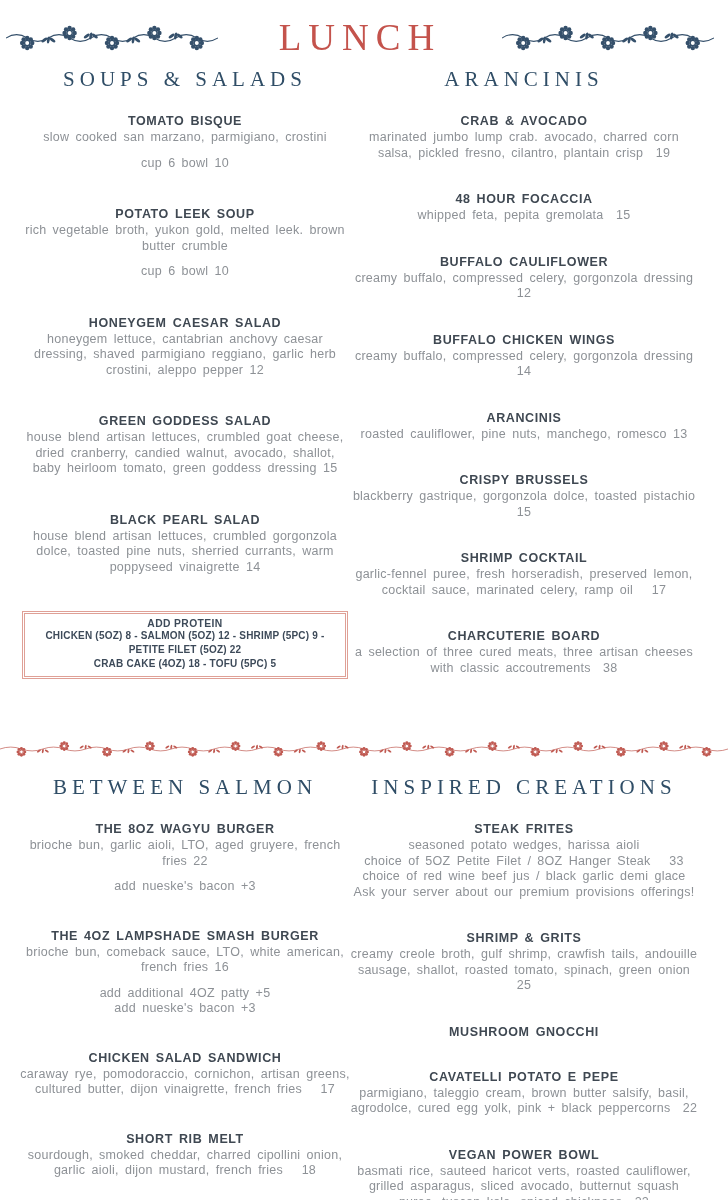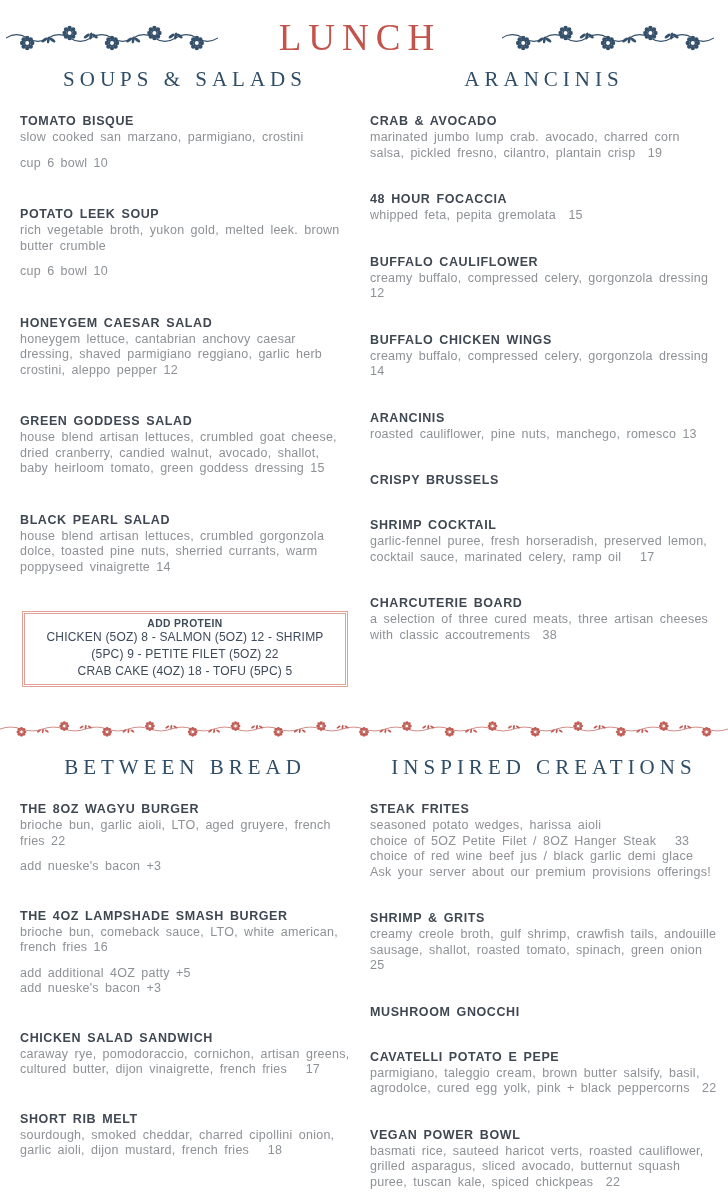--- a/index.html
+++ b/index.html
@@ -5,44 +5,44 @@
   * { margin:0; padding:0; box-sizing:border-box; }
   body {
     width:728px; height:1200px; margin:0 auto; background:#ffffff;
     font-family:"Liberation Sans", sans-serif; overflow:hidden; position:relative;
   }
   .header { display:flex; align-items:center; justify-content:space-between; padding:16px 14px 0 6px; }
   .lunch-title {
     font-family:"Liberation Serif", serif; font-size:37px; letter-spacing:7px;
     color:#c4534c; font-weight:400; padding:0 6px; white-space:nowrap;
   }
-  .grid { display:grid; grid-template-columns:330px 348px; column-gap:20px; padding:0 10px 0 20px; }
+  .grid { display:grid; grid-template-columns:330px 348px; padding:0 10px 0 20px; }
   .grid-top { min-height:506px; }
   .col-heading {
     font-family:"Liberation Serif", serif; font-size:21px; letter-spacing:5px;
     color:#2f4d66; text-align:center; margin:8px 0 22px 0; white-space:nowrap;
   }
-  .item { margin-bottom:31px; }
+  .item { margin-bottom:31px;text-align:center; }
   .sec-soups .item { margin-bottom:36px; }
   .sec-bread .item { margin-bottom:34px; }
   .item-title {
     font-size:12.5px; font-weight:700; color:#3f4852; letter-spacing:0.6px;
     margin-bottom:2px; word-spacing:2px;
   }
   .item-desc, .item-extra {
     font-size:12.5px; color:#8d9196; letter-spacing:0.25px; word-spacing:2.5px;
     line-height:1.24; white-space:pre-wrap;
   }
   .item-extra { margin-top:10px; }
   .protein-box {
     border:3px double #dfa096; text-align:center; padding:4px 6px 5px 6px;
     margin:4px 2px 0 2px; color:#3d4a59;
   }
   .protein-title { font-size:10.3px; font-weight:700; letter-spacing:0.4px; }
-  .protein-line { font-size:12px; font-weight:400; letter-spacing:0.2px; line-height:1.4; }
+  .protein-line { font-size:10px; font-weight:700; letter-spacing:0.2px; line-height:1.4; }
   .divider-band { margin-top:30px; line-height:0; }
   .grid-bottom { margin-top:6px; }
 </style>
 </head>
 <body>
 
 <div class="header">
   <svg id="vine-left" width="212" height="42" viewBox="0 0 212 42">
       <path d="M0 21 Q10.6 14.280000000000001 21.2 21 Q31.799999999999997 27.72 42.4 21 Q53 14.280000000000001 63.599999999999994 21 Q74.2 27.72 84.8 21 Q95.39999999999999 14.280000000000001 106 21 Q116.6 27.72 127.19999999999999 21 Q137.79999999999998 14.280000000000001 148.4 21 Q159 27.72 169.6 21 Q180.2 14.280000000000001 190.79999999999998 21 Q201.4 27.72 212 21" stroke="#35506b" fill="none" stroke-width="1.035"></path>
       <circle cx="26.259999999999998" cy="26.04" r="2.1849999999999996" fill="#35506b"></circle>
@@ -217,20 +217,21 @@
         <div class="item">
           <div class="item-title">BUFFALO CHICKEN WINGS</div>
           <div class="item-desc">creamy buffalo, compressed celery, gorgonzola dressing 14</div>
         </div>
         <div class="item">
           <div class="item-title">ARANCINIS</div>
           <div class="item-desc">roasted cauliflower, pine nuts, manchego, romesco 13</div>
         </div>
         <div class="item">
           <div class="item-title">CRISPY BRUSSELS</div>
+          <div class="item-desc">blackberry gastrique, gorgonzola dolce, toasted pistachio 15</div>
         </div>
         <div class="item">
           <div class="item-title">SHRIMP COCKTAIL</div>
           <div class="item-desc">garlic-fennel puree, fresh horseradish, preserved lemon, cocktail sauce, marinated celery, ramp oil   17</div>
         </div>
         <div class="item">
           <div class="item-title">CHARCUTERIE BOARD</div>
           <div class="item-desc">a selection of three cured meats, three artisan cheeses with classic accoutrements  38</div>
         </div>
       </div>
@@ -439,21 +440,21 @@
       <circle cx="709.0150257671498" cy="12.453209526967767" r="1.482" fill="#c05a52"></circle>
       <circle cx="706.5882352941176" cy="14.879999999999999" r="1.7939999999999998" fill="#fff" stroke="#c05a52" stroke-width="0.9359999999999999"></circle>
       <ellipse cx="681.1764705882352" cy="10" rx="2.34" ry="0.9359999999999999" fill="#c05a52" transform="rotate(-35 681.1764705882352 10)"></ellipse>
       <ellipse cx="689.1764705882352" cy="10" rx="2.34" ry="0.9359999999999999" fill="#c05a52" transform="rotate(35 689.1764705882352 10)"></ellipse>
       <ellipse cx="685.1764705882352" cy="10" rx="2.34" ry="0.9359999999999999" fill="#c05a52" transform="rotate(-80 685.1764705882352 10)"></ellipse>
     </svg>
 </div>
 
 <div class="grid grid-bottom">
   <div class="sec-bread">
-    <div class="col-heading">BETWEEN BREAD</div>
+    <div class="col-heading">BETWEEN SALMON</div>
     <div class="items">
         <div class="item">
           <div class="item-title">THE 8OZ WAGYU BURGER</div>
           <div class="item-desc">brioche bun, garlic aioli, LTO, aged gruyere, french fries 22</div>
           <div class="item-extra">add nueske's bacon +3</div>
         </div>
         <div class="item">
           <div class="item-title">THE 4OZ LAMPSHADE SMASH BURGER</div>
           <div class="item-desc">brioche bun, comeback sauce, LTO, white american, french fries 16</div>
           <div class="item-extra">add additional 4OZ patty +5

